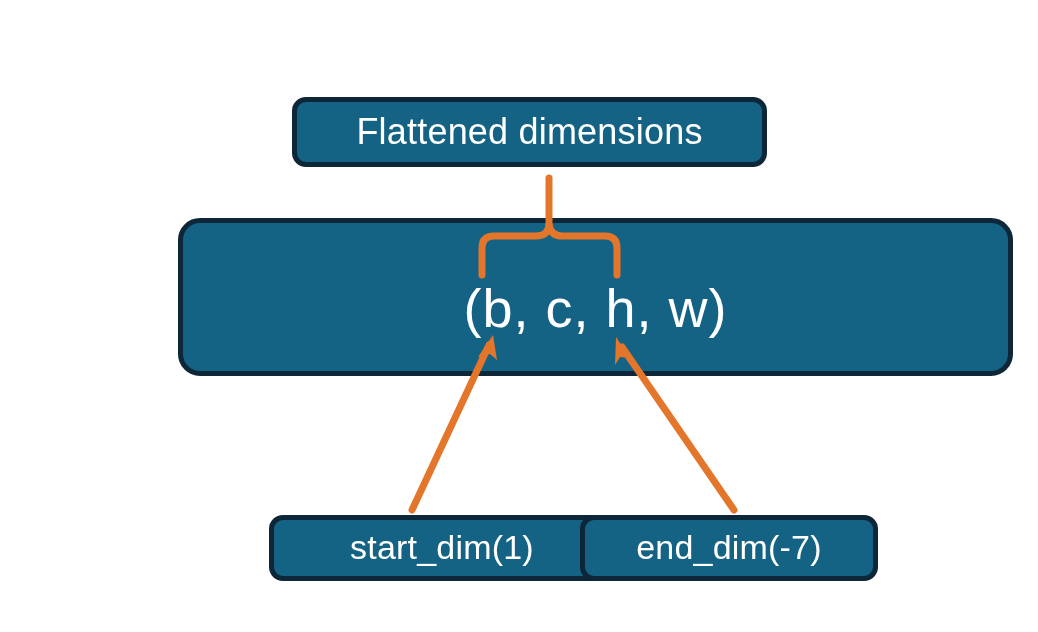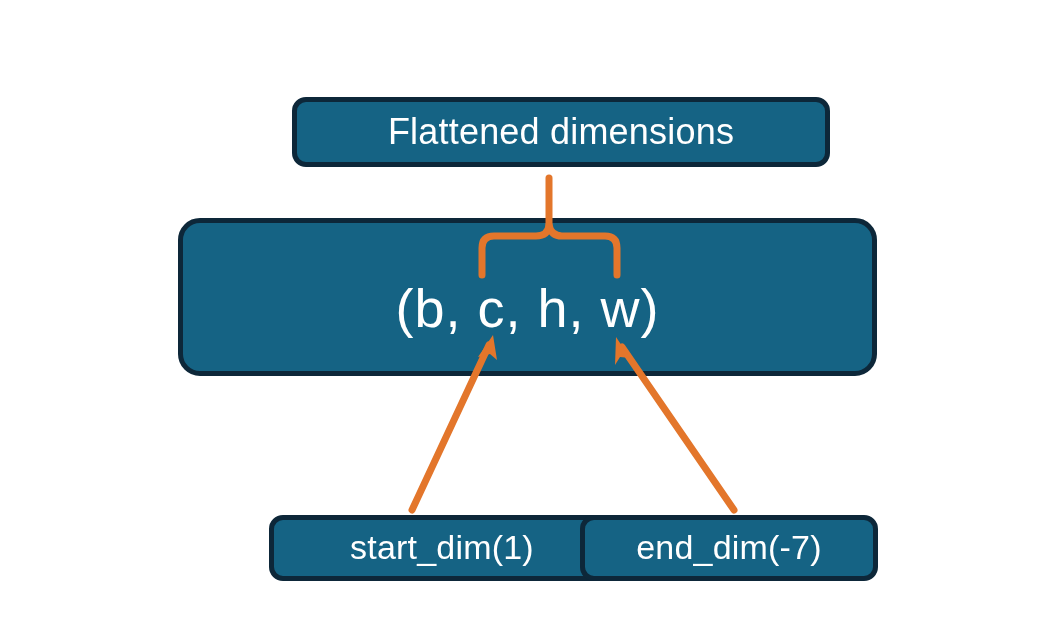--- a/index.html
+++ b/index.html
@@ -29,30 +29,30 @@
     color: #ffffff;
     font-weight: 400;
     letter-spacing: 0.2px;
     text-align: center;
     line-height: 1.1;
     z-index: 2;
   }
   #node-flattened {
     left: 292px;
     top: 97px;
-    width: 538px;
+    width: 475px;
     height: 70px;
     font-size: 36px;
     border-radius: 14px;
     align-items: center;
   }
   #node-tuple {
     left: 178px;
     top: 218px;
-    width: 699px;
+    width: 835px;
     height: 158px;
     font-size: 54px;
     border-radius: 22px;
   }
   #node-tuple .tuple-text {
     position: relative;
     top: 12px;
     letter-spacing: 1px;
   }
   #node-start {

